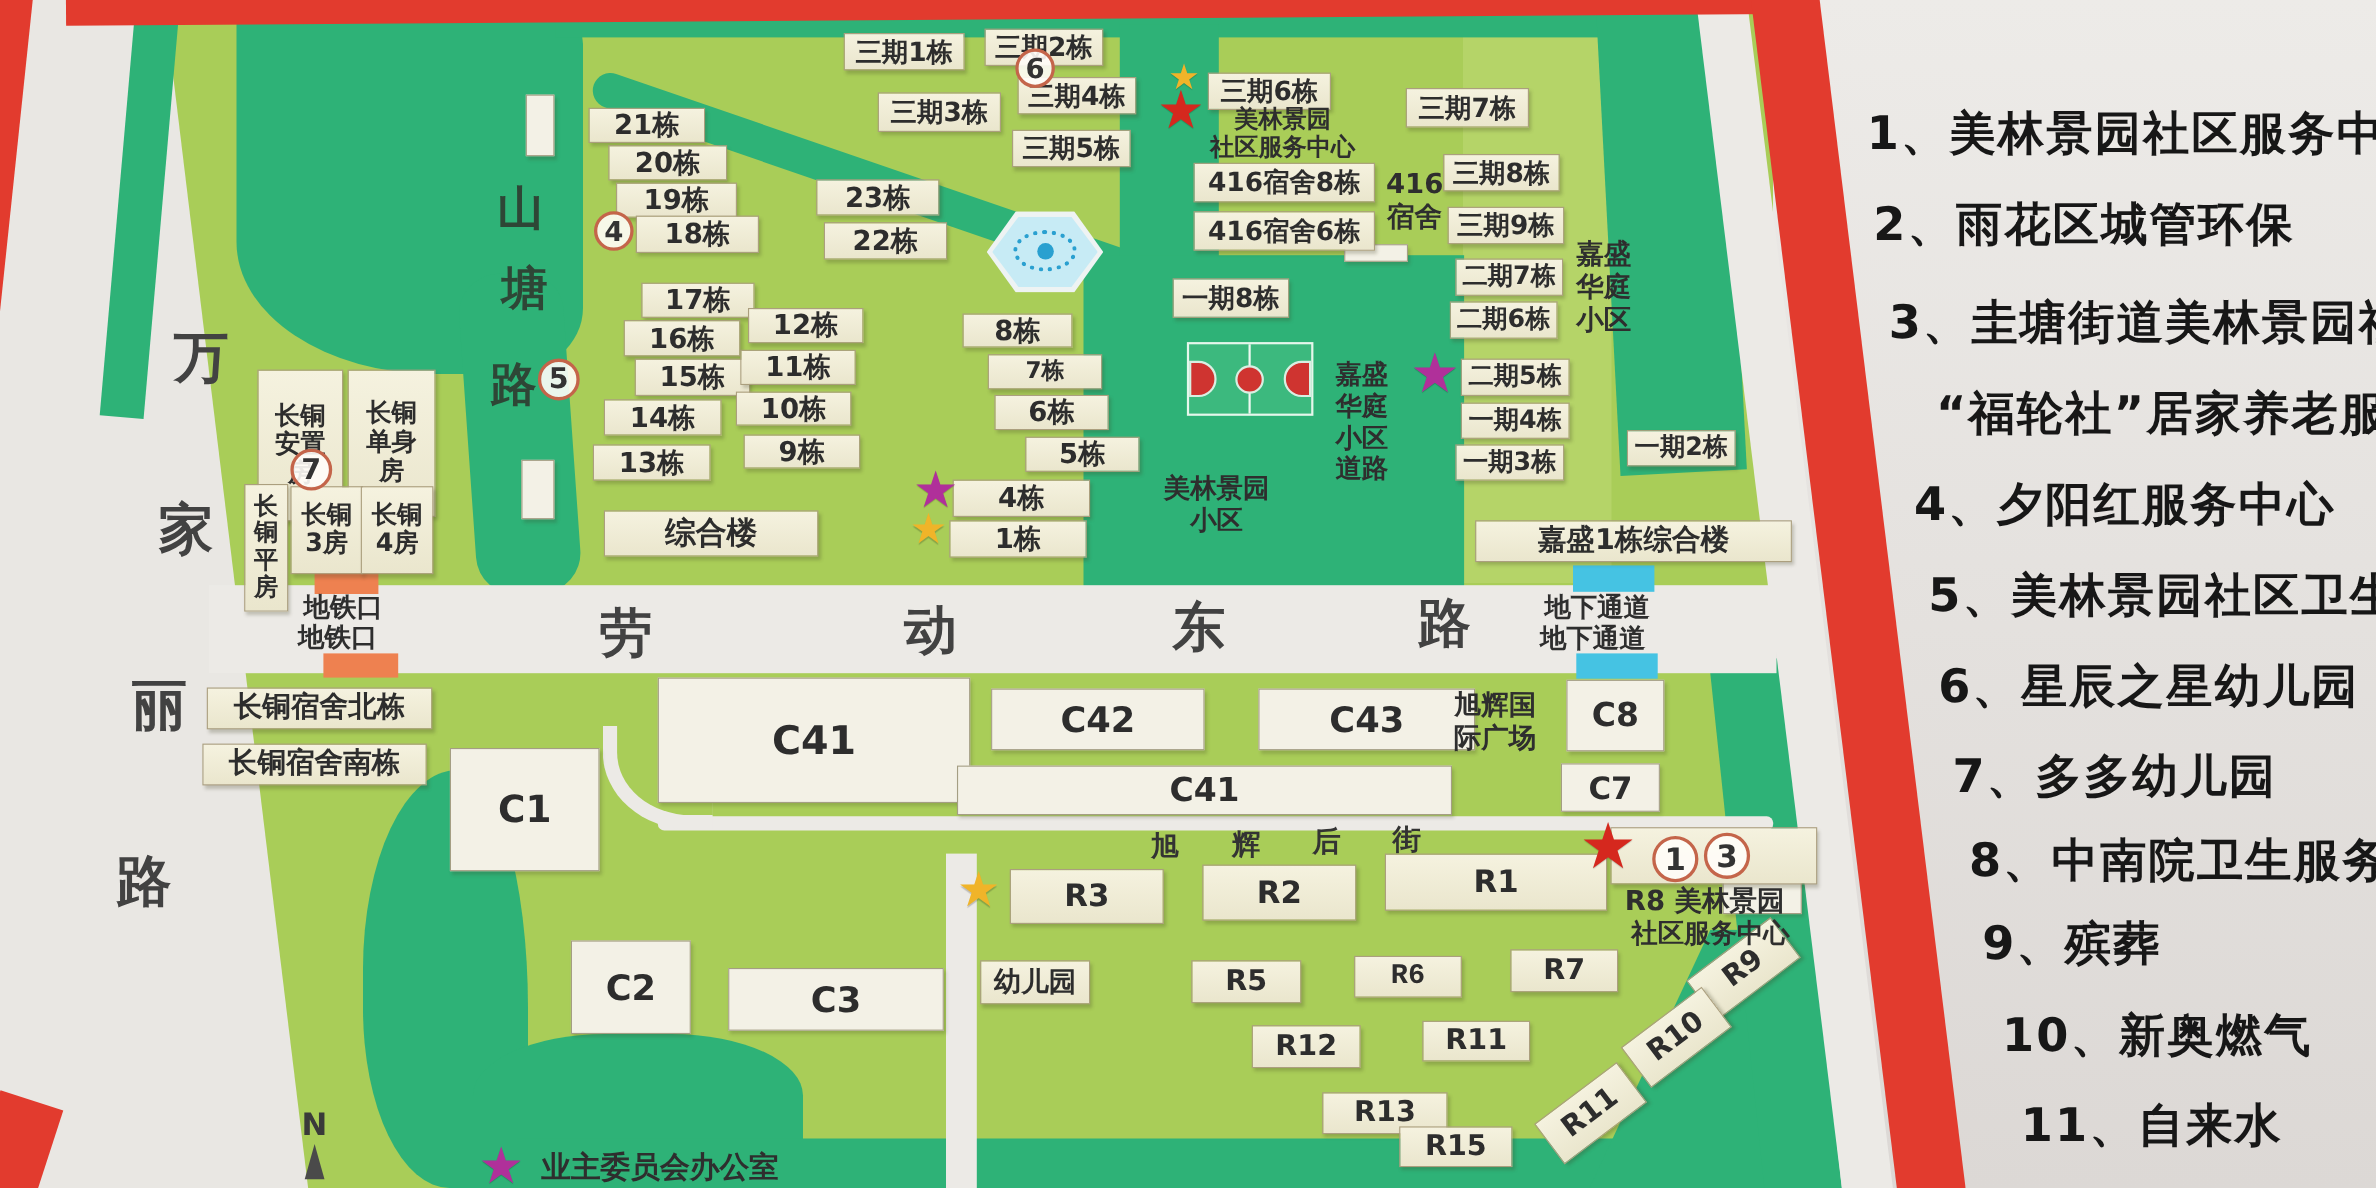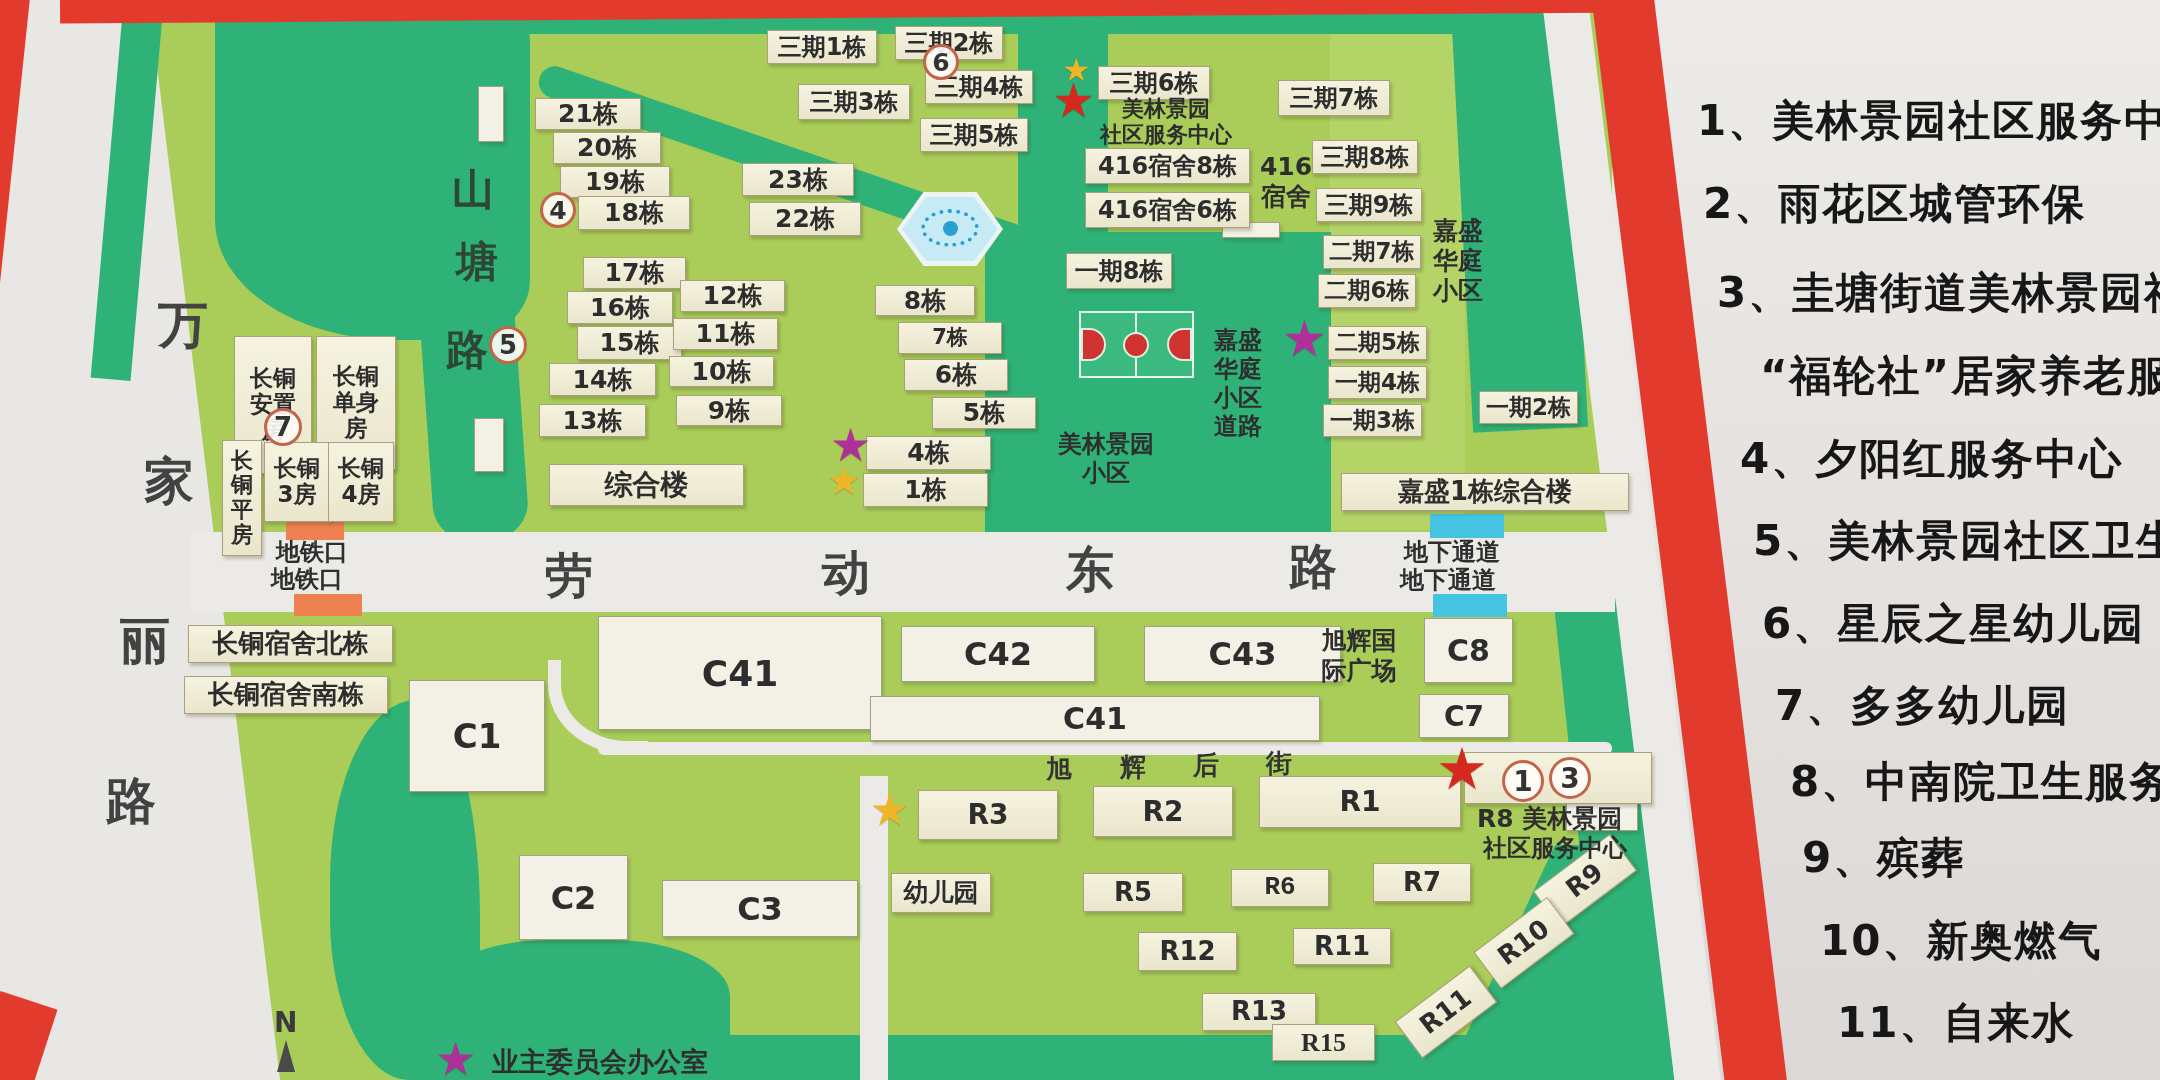--- a/index.html
+++ b/index.html
@@ -176,21 +176,21 @@
   <div class="big" style="left:519px;top:855px;width:109px;height:85px;font-size:32px;">C2</div>
   <div class="big" style="left:662px;top:880px;width:196px;height:57px;font-size:32px;">C3</div>
   <div class="bld" style="left:1083px;top:873px;width:100px;height:39px;font-size:26px;">R5</div>
   <div class="bld" style="left:1231px;top:869px;width:98px;height:38px;font-size:26px;font-family:Liberation Mono, monospace;">R6</div>
   <div class="bld" style="left:1373px;top:863px;width:98px;height:39px;font-size:26px;">R7</div>
   <div class="bld" style="left:1537px;top:858px;width:96px;height:46px;font-size:26px;transform:rotate(-37deg);">R9</div>
   <div class="bld" style="left:1138px;top:932px;width:99px;height:39px;font-size:26px;">R12</div>
   <div class="bld" style="left:1293px;top:928px;width:98px;height:37px;font-size:26px;">R11</div>
   <div class="bld" style="left:1478px;top:920px;width:92px;height:46px;font-size:26px;transform:rotate(-37deg);">R10</div>
   <div class="bld" style="left:1162px;top:993px;width:114px;height:38px;font-size:26px;margin-left:40px;">R13</div>
-  <div class="bld" style="left:1272px;top:1024px;width:103px;height:37px;font-size:26px;font-family:Liberation Serif, serif;">R15</div>
+  <div class="bld" style="left:1272px;top:1024px;width:103px;height:37px;font-size:26px;">R15</div>
   <div class="bld" style="left:1399px;top:989px;width:94px;height:46px;font-size:26px;transform:rotate(-37deg);">R11</div>
   <div class="bld" style="left:1464px;top:752px;width:188px;height:52px;"></div>
 
   <div class="txt" style="left:1255px;top:152px;width:62px;font-size:25px;">416
 宿舍</div>
   <div class="txt" style="left:1086px;top:96px;width:160px;font-size:22px;">美林景园
 社区服务中心</div>
   <div class="txt" style="left:1210px;top:326px;width:56px;font-size:24px;">嘉盛
 华庭
 小区

